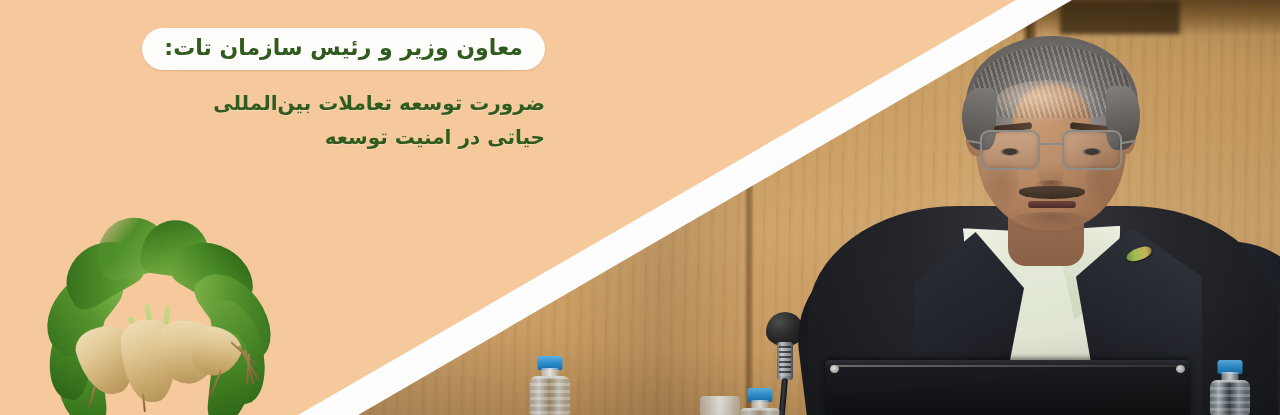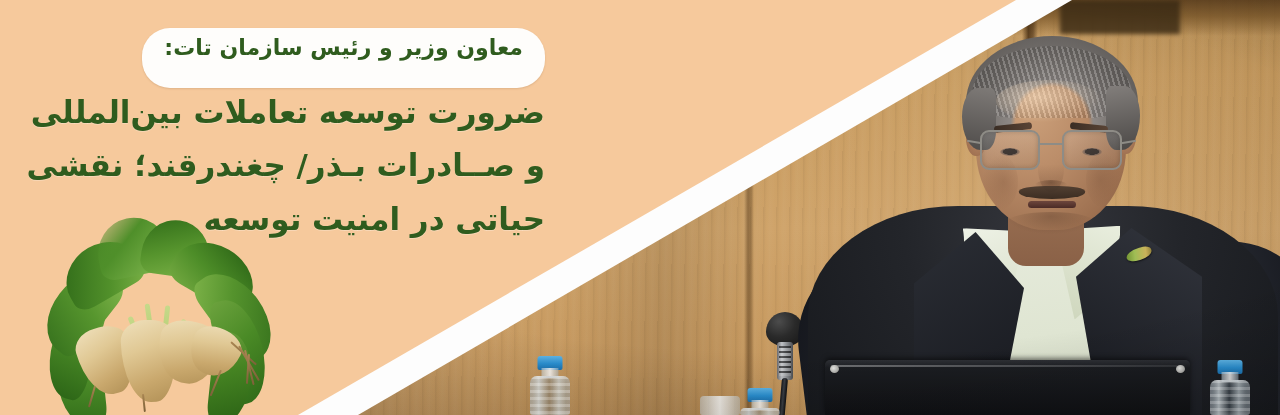--- a/index.html
+++ b/index.html
@@ -389,32 +389,32 @@
   }
   .kicker{
     position:absolute; top:0; right:0;
     white-space:nowrap;
     background:#fefdfb;
     color:#2f5c1e;
     font-family:"DejaVu Sans", sans-serif;
     font-weight:bold;
     font-size:22px;
     line-height:1;
-    padding:9px 22px 29px;
+    padding:9px 22px 11px;
     border-radius:28px;
     direction:rtl;
     box-shadow:0 1px 2px rgba(120,80,40,.18);
   }
   .headline{
     position:absolute; top:58px; right:0;
     direction:rtl; text-align:right;
     color:#2f5c1e;
     font-family:"DejaVu Sans", sans-serif;
     font-weight:bold;
-    font-size:31px;
+    font-size:20px;
     line-height:1.72;
     white-space:nowrap;
     text-shadow:0 1px 0 rgba(255,255,255,.25);
   }
   .headline .ln{ display:block; }
   .headline .ln.l2{ letter-spacing:.5px; }
 </style>
 </head>
 <body>
 
@@ -532,19 +532,18 @@
       <div class="rootlet" style="left:254px;top:158px;height:30px;transform:rotate(4deg);"></div>
       <div class="rootlet" style="left:226px;top:174px;height:28px;transform:rotate(22deg);"></div>
       <div class="rootlet" style="left:100px;top:190px;height:22px;transform:rotate(16deg);"></div>
       <div class="rootlet" style="left:148px;top:198px;height:18px;transform:rotate(-6deg);"></div>
     </div>
 
     <div class="text-wrap">
       <div class="kicker">معاون وزیر و رئیس سازمان تات:</div>
       <div class="headline">
         <span class="ln l1">ضرورت توسعه تعاملات بین‌المللی</span>
-        <span class="ln l2">و صــادرات بـذر/ چغندرقند؛ نقشی</span>
         <span class="ln l3">حیاتی در امنیت توسعه</span>
       </div>
     </div>
   </div>
 
 </div>
 
 </body></html>

